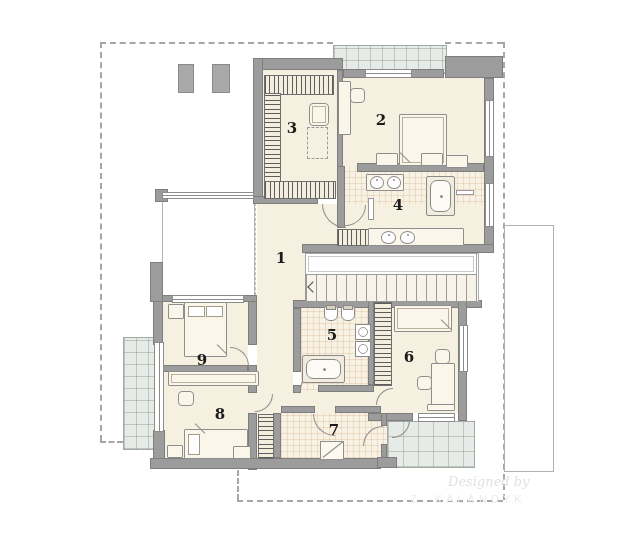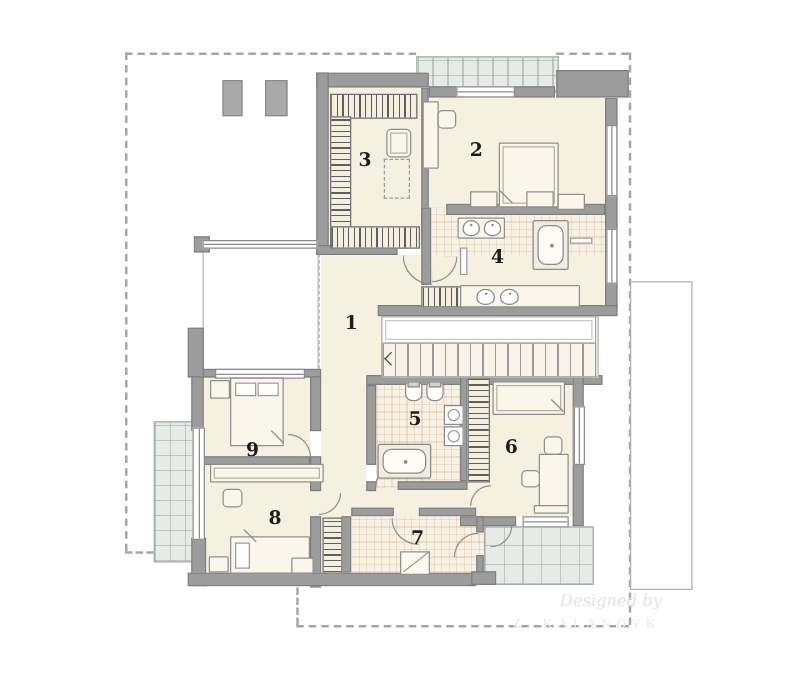--- a/index.html
+++ b/index.html
@@ -65,21 +65,21 @@
   .stairs{position:absolute;background-color:#f7f3e8;border:1px solid #9a9a9a;
       background-image:repeating-linear-gradient(90deg,#9a9a9a 0 1px,transparent 1px 10px);}
   .arrow{position:absolute;width:7px;height:7px;border-left:1px solid #4c4c4c;border-bottom:1px solid #4c4c4c;transform:rotate(45deg);}
   
   .chim{position:absolute;background:#a9a9a9;border:1px solid #8a8a8a;}
   
   .num{position:absolute;width:18px;text-align:center;font-family:"DejaVu Serif",serif;
        font-size:15px;font-weight:700;color:#1c1c1c;line-height:16px;}
   
   .wm1{position:absolute;font-family:"DejaVu Serif",serif;font-style:italic;font-size:13px;color:#e2e2e2;}
-  .wm2{position:absolute;font-family:Liberation Serif, serif;font-size:11px;letter-spacing:4px;color:#ebebeb;}
+  .wm2{position:absolute;font-family:Liberation Sans, sans-serif;font-size:11px;letter-spacing:4px;color:#ebebeb;}
 </style>
 </head>
 <body>
 
 <div id="canvas">
 
   <div class="dh" style="left:100px;top:42px;width:233px;"></div>
   <div class="dh" style="left:445px;top:42px;width:58px;"></div>
   <div class="dv" style="left:503px;top:42px;height:458px;"></div>
   <div class="dh" style="left:237px;top:500px;width:266px;"></div>

